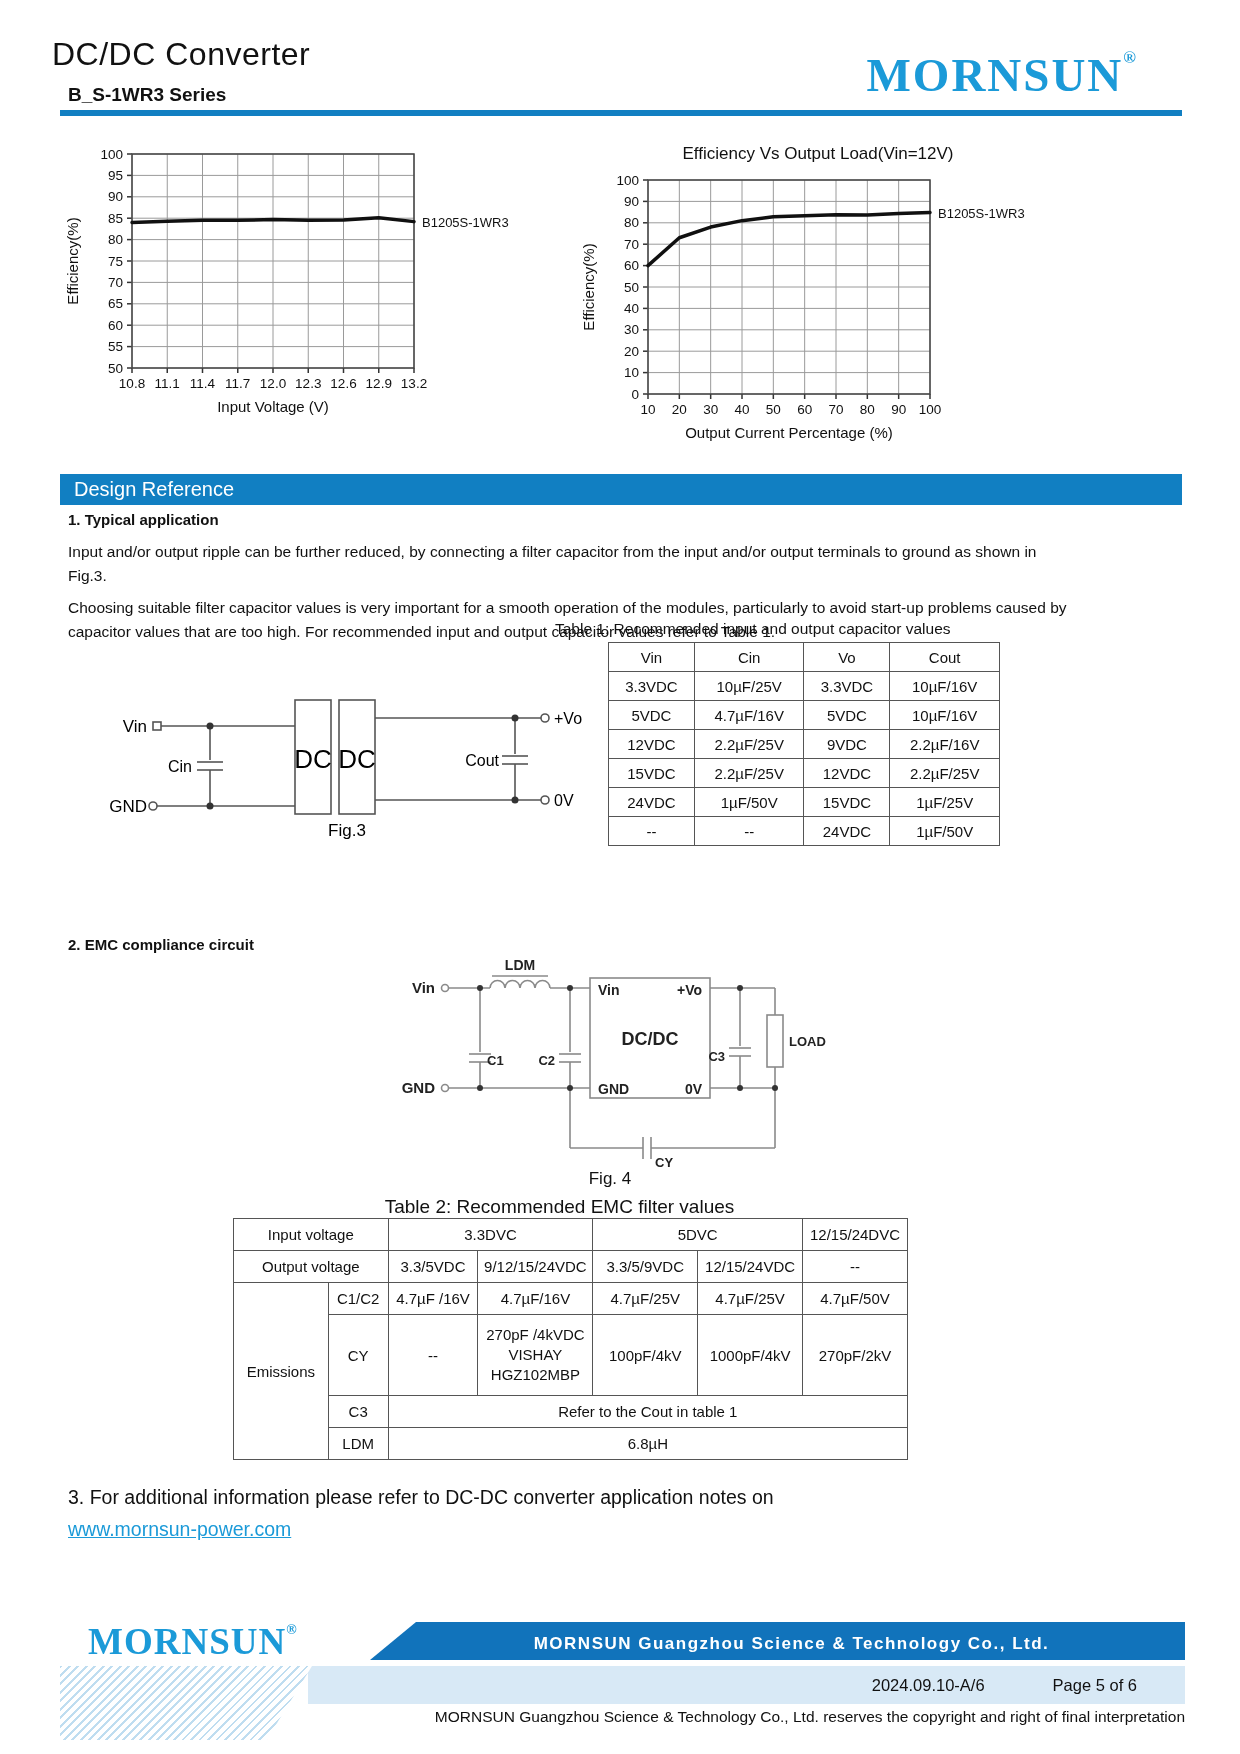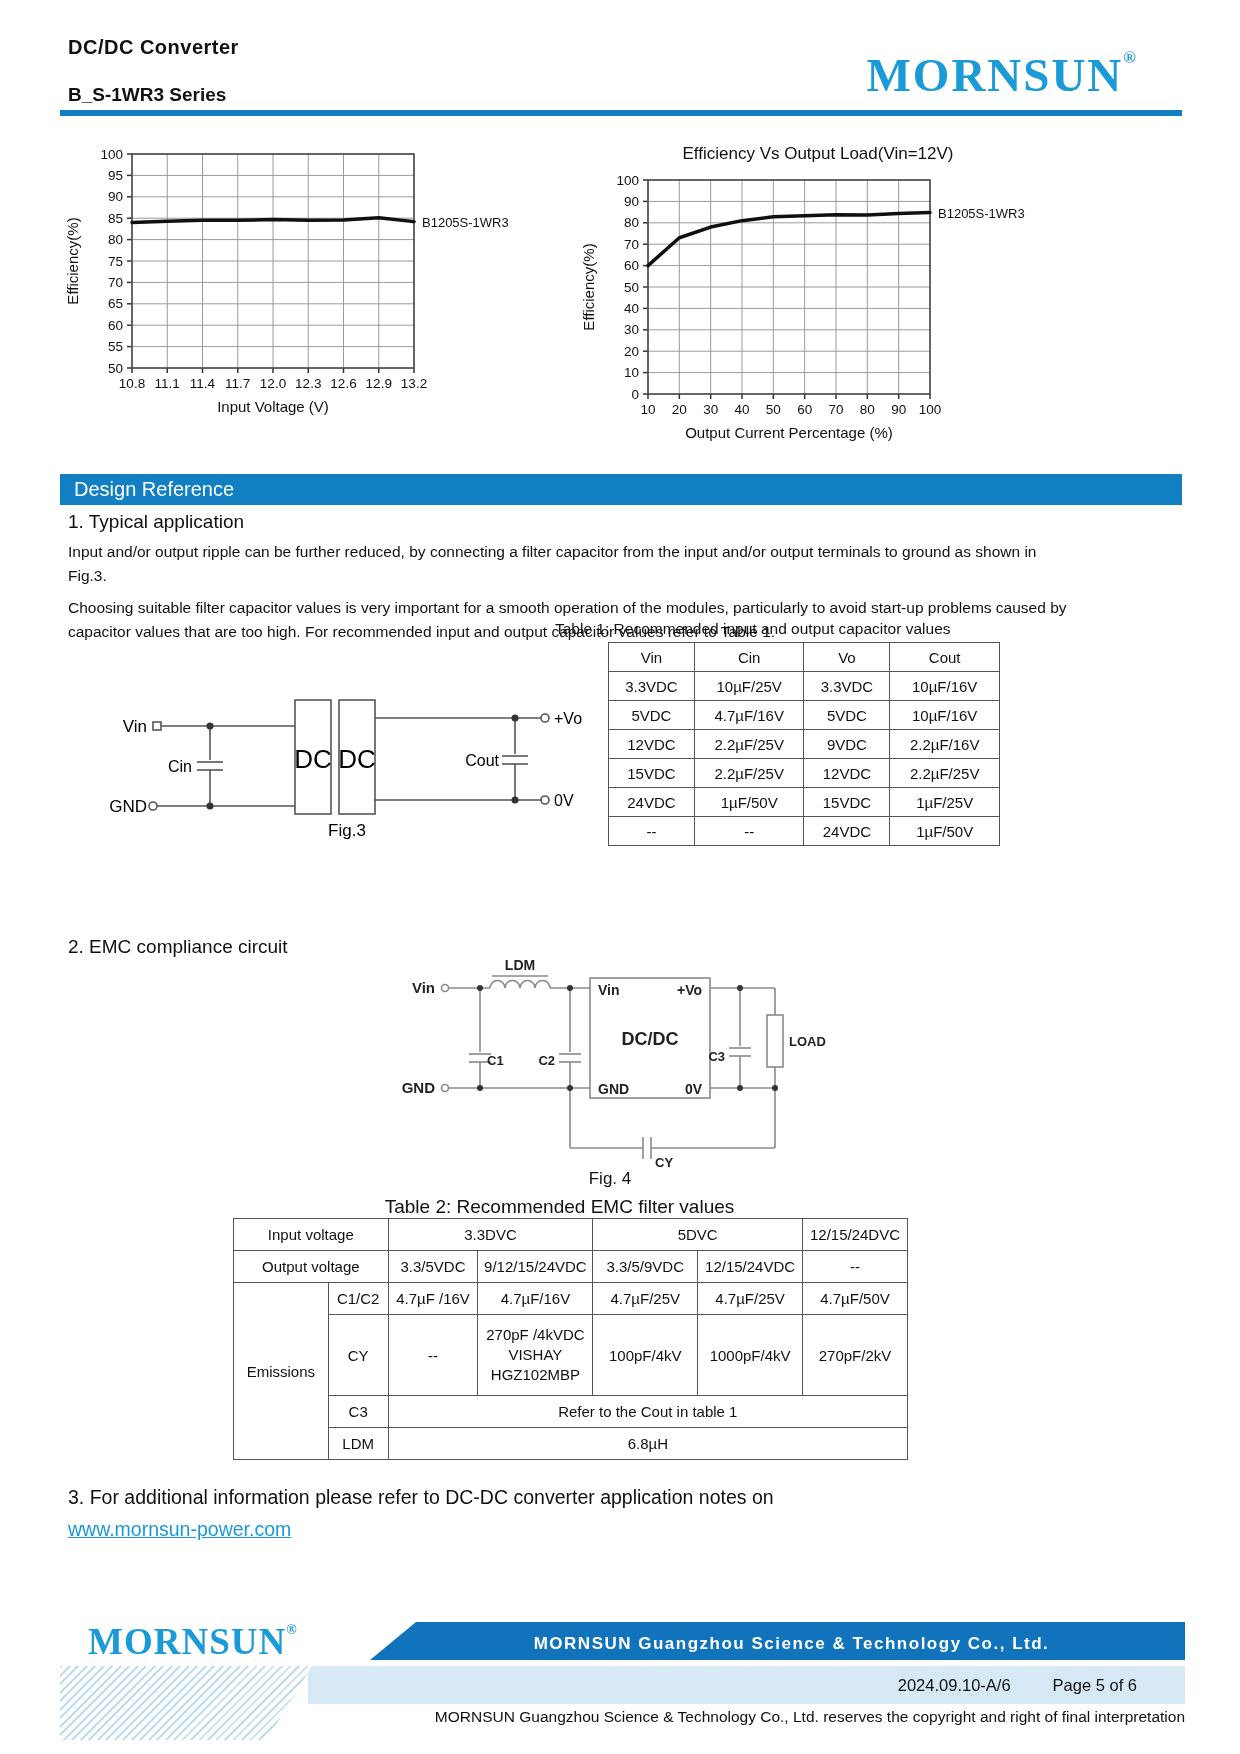--- a/index.html
+++ b/index.html
@@ -1,39 +1,39 @@
 <!DOCTYPE html>
 <html><head>
 <meta charset="utf-8">
 <style>
   html,body{margin:0;padding:0;background:#e8e8e8;}
   .page{position:relative;width:1240px;height:1754px;background:#fff;margin:0 auto;
         font-family:"Liberation Sans",sans-serif;color:#111;overflow:hidden;}
   .abs{position:absolute;}
 
   
-  .doc-title{left:68px;top:36px;font-size:20px;font-weight:700;letter-spacing:.5px;}
+  .doc-title{left:52px;top:36px;font-size:32px;font-weight:400;letter-spacing:.5px;}
   .doc-series{left:68px;top:84px;font-size:19px;font-weight:700;}
   .brand{font-family:"Liberation Serif",serif;font-weight:700;color:#1B9AD8;}
   .logo-header{right:102px;top:48px;font-size:47px;letter-spacing:2px;}
   .logo-header sup{font-size:17px;vertical-align:28px;}
   .header-rule{left:60px;top:110px;width:1122px;height:6px;background:#117FC2;}
 
   
   .chart-box{width:480px;}
   .chart-title{text-align:center;font-size:17px;font-weight:500;height:26px;line-height:24px;white-space:nowrap;}
   .chart-left{left:62px;top:142px;}
   .chart-right{left:578px;top:142px;}
   svg text{font-family:"Liberation Sans",sans-serif;}
 
   
   .banner{left:60px;top:474px;width:1122px;height:31px;background:#117FC2;color:#fff;
           font-size:20px;line-height:30px;padding-left:14px;box-sizing:border-box;}
 
-  .h2{font-size:19px;font-weight:400;}
+  .h2{font-size:15px;font-weight:700;}
   .s1-head{left:68px;top:511px;}
   .body-p{left:68px;width:1005px;font-size:15.5px;line-height:1.55;}
   .p1{top:540px;}
   .p2{top:596px;}
 
   
   table{border-collapse:collapse;}
   td,th{border:1.5px solid #555;text-align:center;font-size:15px;font-weight:400;padding:2px 4px;}
   .t1-caption{left:555px;top:620px;width:448px;font-size:15.5px;}
   .table1{left:608px;top:642px;width:392px;}
@@ -49,21 +49,21 @@
   .s3-link{left:68px;top:1518px;font-size:19.5px;color:#1B9AD8;text-decoration:underline;cursor:pointer;}
 
   
   .logo-footer{left:88px;top:1620px;font-size:37px;letter-spacing:1px;}
   .logo-footer sup{font-size:14px;vertical-align:20px;}
   .footer-dark{left:308px;top:1622px;width:877px;height:38px;background:#1173BB;
                clip-path:polygon(108px 0,100% 0,100% 100%,62px 100%);
                color:#fff;font-size:17px;font-weight:700;letter-spacing:1.5px;
                text-align:center;line-height:44px;padding-left:90px;box-sizing:border-box;white-space:nowrap;}
   .footer-light{left:308px;top:1666px;width:877px;height:38px;background:#D8E9F6;
-                display:flex;justify-content:flex-end;align-items:center;gap:42px;
+                display:flex;justify-content:flex-end;align-items:center;gap:68px;
                 padding-right:48px;box-sizing:border-box;font-size:16.5px;font-weight:500;}
   .footer-hatch{left:60px;top:1666px;width:252px;height:74px;
                 background:repeating-linear-gradient(135deg,#BFDDF0 0 2px,#fff 2px 6px);
                 clip-path:polygon(0 0,100% 0,82% 100%,0 100%);}
   .footer-copy{left:308px;top:1708px;width:877px;text-align:right;font-size:15.5px;}
 </style>
 </head>
 <body>
 
 <div class="page">

